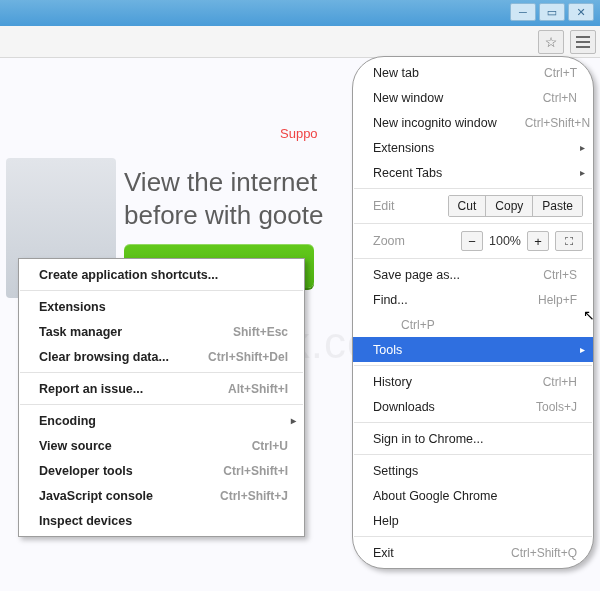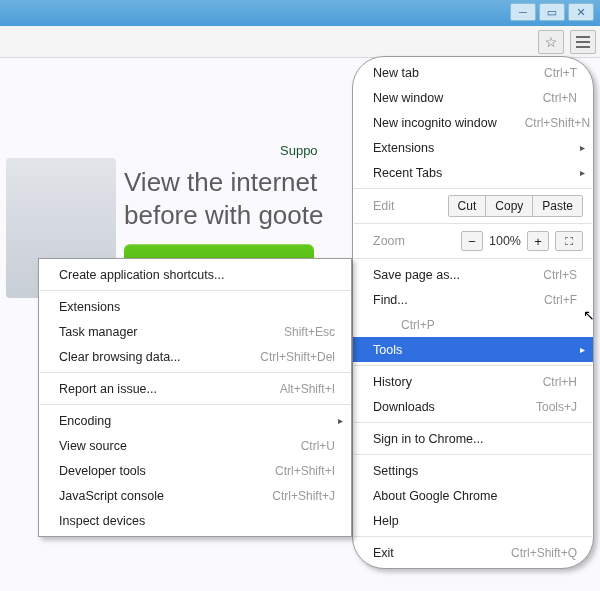--- a/index.html
+++ b/index.html
@@ -13,21 +13,21 @@
 
 .toolbar { height:32px; background:#f5f5f5; border-bottom:1px solid #d9d9d9; display:flex; align-items:center; justify-content:flex-end; padding-right:4px; gap:6px; }
 .starbtn, .menubtn { width:26px; height:24px; border:1px solid #bdbdbd; border-radius:2px; background:#eee; display:flex; align-items:center; justify-content:center; color:#6a6a6a; font-size:14px; }
 .menubtn svg { display:block; }
 
 
 .page { position:absolute; left:0; right:0; top:58px; bottom:0; background:#fafafe; }
 .heroimg { position:absolute; left:6px; top:100px; width:110px; height:140px; background:linear-gradient(#e2e5ea,#c8ced6); border-radius:4px; }
 .herotext { position:absolute; left:124px; top:108px; font-size:26px; color:#5d5d5d; line-height:1.25; }
 .cta { position:absolute; left:124px; top:186px; width:190px; height:44px; background:linear-gradient(#63c91c,#4daf12); border-radius:6px; color:#fff; font-size:18px; font-weight:600; display:flex; align-items:center; justify-content:center; box-shadow:inset 0 1px 0 rgba(255,255,255,.3),0 2px 0 #3e8f0e; }
-.supp { position:absolute; left:280px; top:85px; font-size:13px; color:#14532d; }
+.supp { position:absolute; left:280px; top:68px; font-size:13px; color:#ef4444; }
 .watermark { position:absolute; left:50%; top:260px; transform:translate(-50%,0); font-size:44px; color:rgba(0,0,0,0.05); font-weight:300; letter-spacing:1px; pointer-events:none; }
 
 
 .menu { position:absolute; background:#fff; border:1px solid #9d9d9d; box-shadow:3px 3px 5px rgba(0,0,0,.25); font-size:12.5px; color:#222; padding:3px 0; }
 .menu .row { display:flex; align-items:center; height:25px; padding:0 16px 0 20px; white-space:nowrap; position:relative; }
 .menu .row .lbl { flex:1; }
 .menu .row .sc { color:#9a9a9a; margin-left:28px; font-size:12px; }
 .menu .row .arrow { position:absolute; right:8px; font-size:10px; color:#555; }
 .menu .sep { height:1px; background:#e2e2e2; margin:3px 1px; }
 .menu .row.hl { background:#2f6fe0; color:#fff; }
@@ -122,21 +122,21 @@
         <span>⛶</span>
       </div>
   </div>
   <div class="sep"></div>
   <div class="row">
       <span class="lbl">Save page as...</span>
       <span class="sc">Ctrl+S</span>
     </div>
   <div class="row">
       <span class="lbl">Find...</span>
-      <span class="sc">Ctrl+F</span>
+      <span class="sc">Help+F</span>
     </div>
   <div class="row">
       <span class="sc">Ctrl+P</span>
     </div>
   <div class="row hl">
       <span class="lbl">Tools</span>
       <span class="arrow">▸</span>
     </div>
   <div class="sep"></div>
   <div class="row">
@@ -161,21 +161,21 @@
   <div class="row">
       <span class="lbl">Help</span>
     </div>
   <div class="sep"></div>
   <div class="row">
       <span class="lbl">Exit</span>
       <span class="sc">Ctrl+Shift+Q</span>
     </div>
 </div>
 
-<div class="menu" style="left:38px; top:258px; width:314px;">
+<div class="menu" style="left:18px; top:258px; width:287px;font-weight:bold;">
   <div class="row">
       <span class="lbl">Create application shortcuts...</span>
     </div>
   <div class="sep"></div>
   <div class="row">
       <span class="lbl">Extensions</span>
     </div>
   <div class="row">
       <span class="lbl">Task manager</span>
       <span class="sc">Shift+Esc</span>

